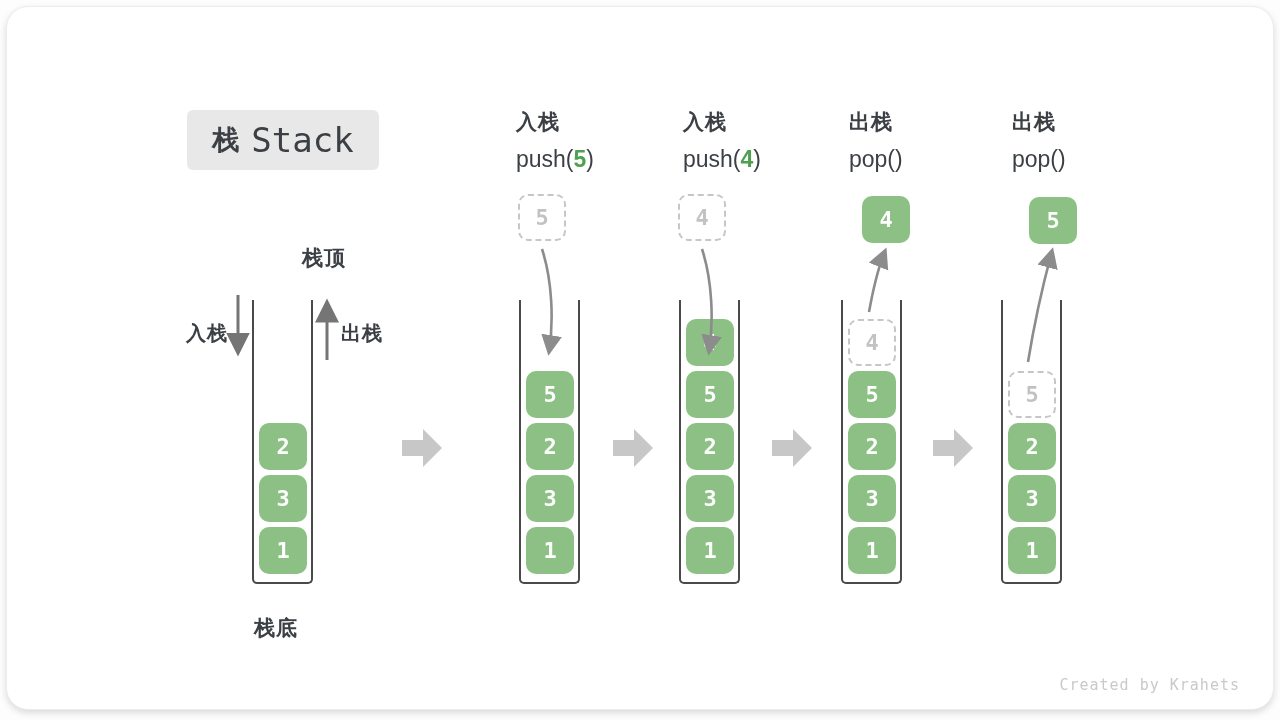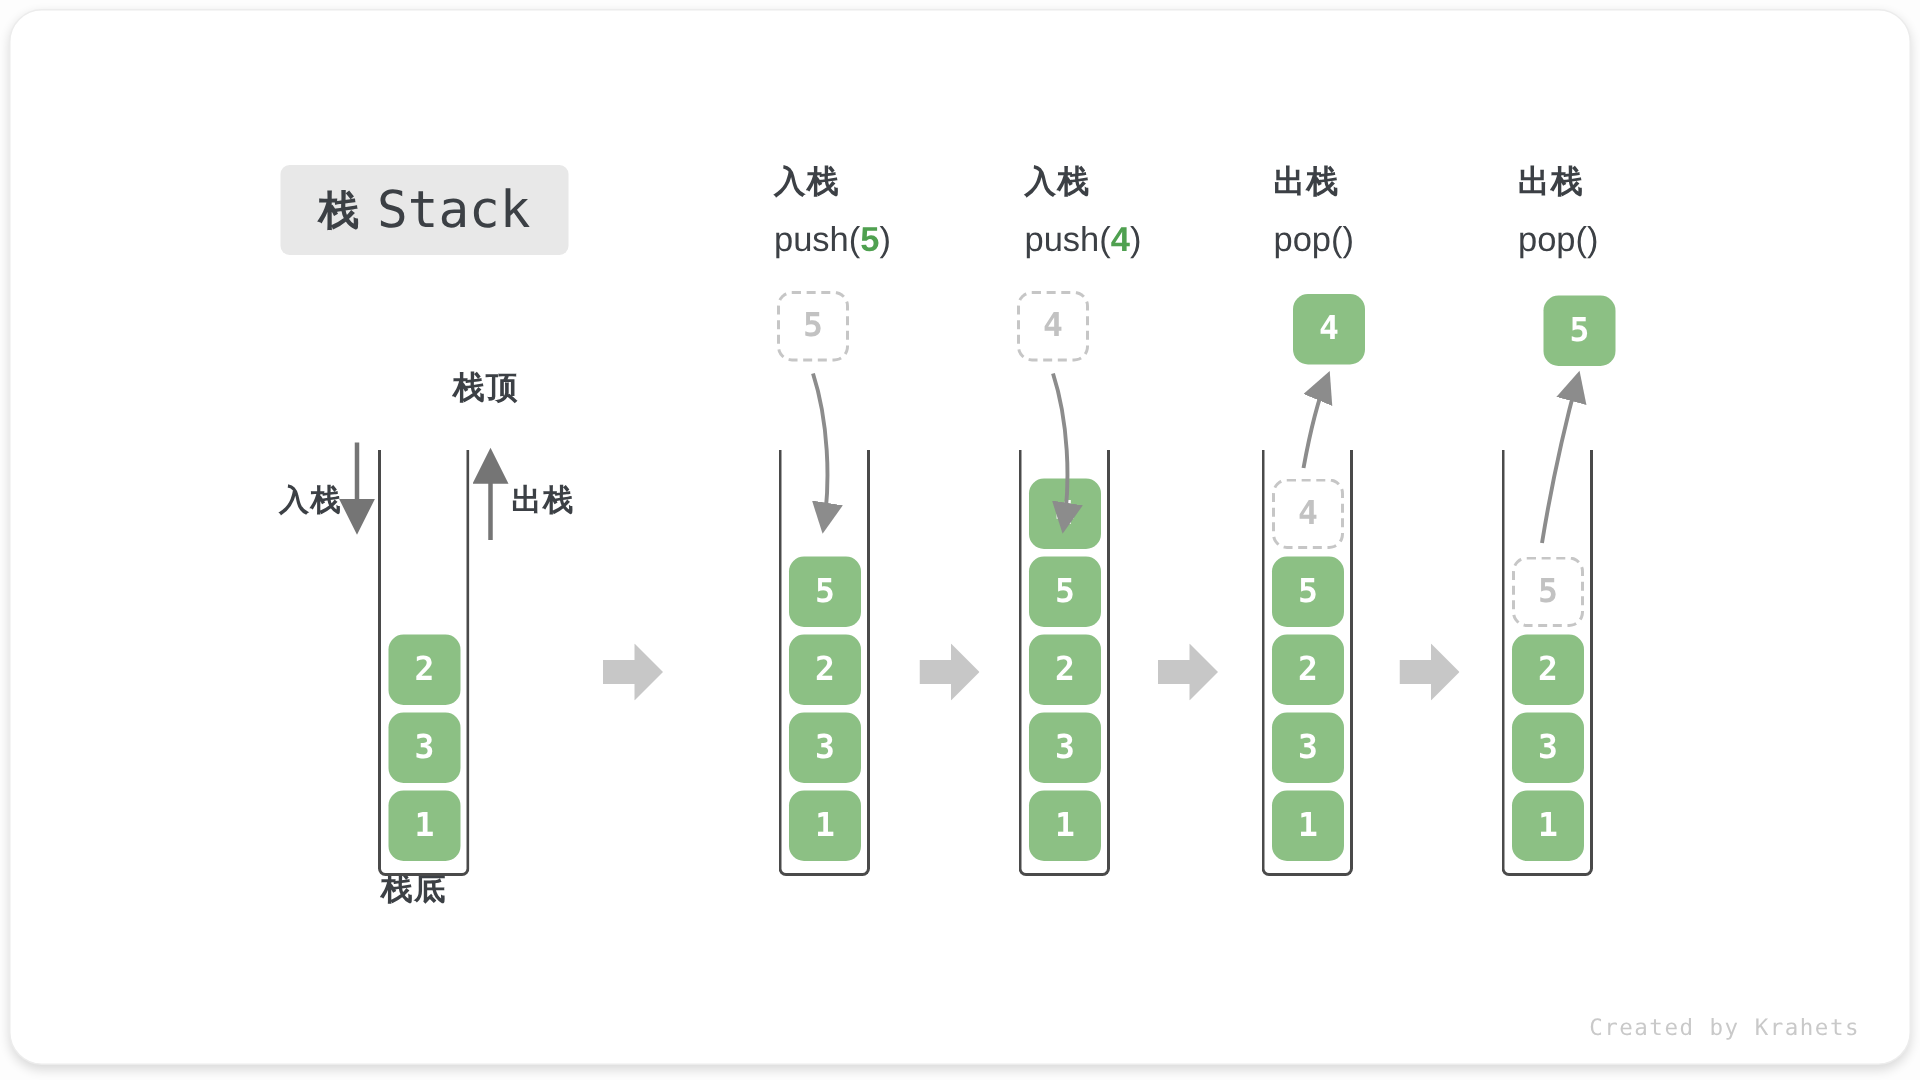--- a/index.html
+++ b/index.html
@@ -82,21 +82,21 @@
 
 <div class="card"></div>
 <div class="stage">
 
   <div class="title-chip">
     <span class="zh">栈</span>
     <span class="en">Stack</span>
   </div>
 
   <div class="cjk-label" style="left:254px; top:244px;margin-left:48px;">栈顶</div>
-  <div class="cjk-label" style="left:254px; top:578px;">栈底</div>
+  <div class="cjk-label" style="left:254px; top:614px;">栈底</div>
   <div class="cjk-label" style="left:186px; top:320px; font-size:20px;">入栈</div>
   <div class="cjk-label" style="left:341px; top:320px; font-size:20px;">出栈</div>
 
   <div class="op" style="left:516px;">
     <div class="op-zh">入栈</div>
     <div class="op-code"><span>push(</span><span class="op-arg">5</span><span>)</span></div>
   </div>
   <div class="op" style="left:683px;">
     <div class="op-zh">入栈</div>
     <div class="op-code"><span>push(</span><span class="op-arg">4</span><span>)</span></div>

